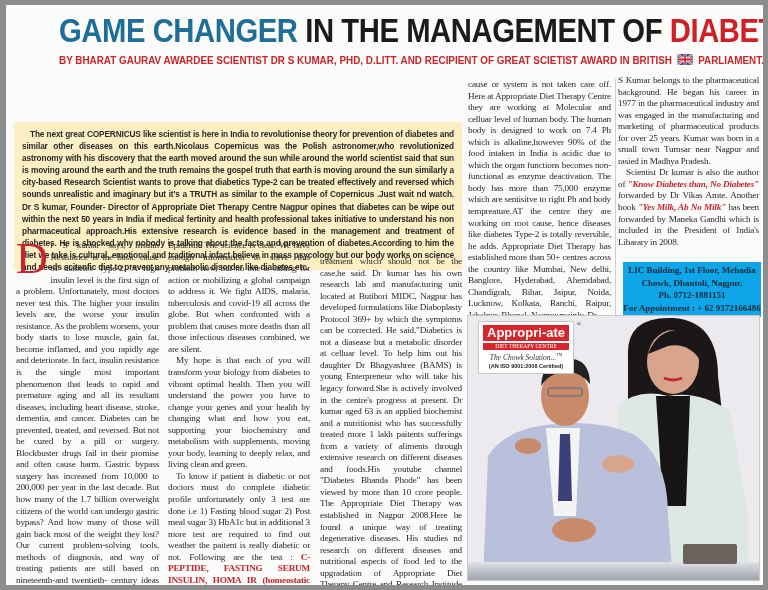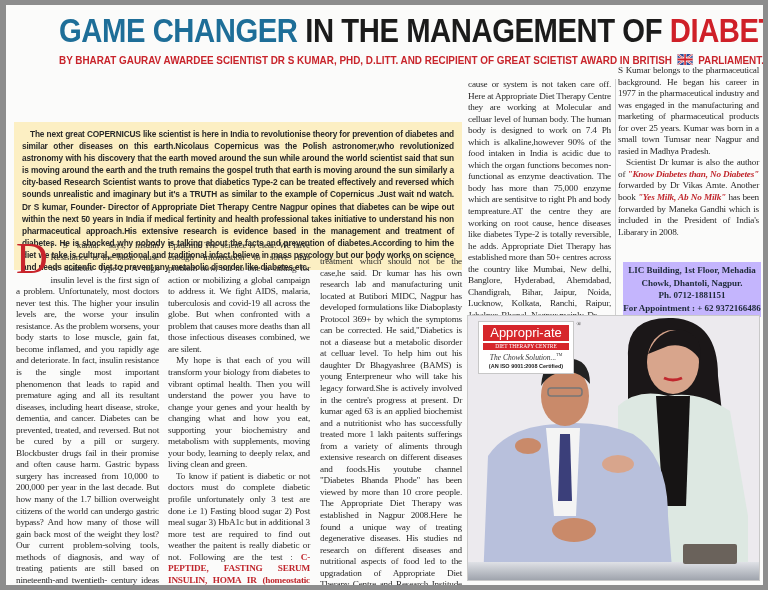--- a/index.html
+++ b/index.html
@@ -41,44 +41,44 @@
   .col {
     position: absolute; font-size: 9.2px; line-height: 11.55px; color: #2b2b2b;
     text-align: justify; letter-spacing: -0.2px;
   }
   .col p { text-indent: 8px; }
   .col p.noindent { text-indent: 0; }
   .c1 { left: 10px; top: 235px; width: 143px; }
   .c2 { left: 162px; top: 235px; width: 142px; }
   .c3 { left: 314px; top: 235px; width: 142px; margin-top: 16px; }
   .c4 { left: 462px; top: 74px; width: 143px; }
-  .c5 { left: 612px; top: 60px; width: 141px; }
+  .c5 { left: 612px; top: 70px; width: 141px; }
   .dropcap {
     float: left; font-size: 44px; line-height: 36px; color: #c8242b;
     margin: 1px 3px 0 0; font-weight: normal;
   }
   .red-bold { color: #c0272d; font-weight: bold; }
   .red-italic { color: #c0272d; font-weight: bold; font-style: italic; }
   .vdivider { position: absolute; width: 1px; background: #cfcfcf; }
   .address {
     position: absolute; left: 617px; top: 257px; width: 138px; height: 55px;
-    background: #c4b5fd; text-align: center; font-weight: bold;
+    background: #0ea5e9; text-align: center; font-weight: bold;
     font-size: 9px; line-height: 12.5px; color: #1e2a38; padding-top: 2px;
   }
   .photo {
     position: absolute; left: 461px; top: 310px; width: 293px; height: 266px;
     background: #eceaee; border: 1px solid #c9c9c9; overflow: hidden;
   }
   .logo {
     position: absolute; left: 10px; top: 5px; width: 96px; height: 53px;
     background: #fff; border: 1px solid #c7c7c7; padding: 3px 4px;
   }
   .logo-main {
     background: #d6262b; color: #fff; font-family: "Liberation Sans", sans-serif;
-    font-weight: normal; font-size: 13px; text-align: center; line-height: 16px;
+    font-weight: bold; font-size: 13px; text-align: center; line-height: 16px;
   }
   .logo-sub {
     background: #d6262b; color: #fff; font-size: 5.5px; text-align: center;
     margin-top: 1px; line-height: 7px; border-top: 1px solid #fff;
   }
   .logo-tag { font-style: italic; font-size: 7.5px; text-align: center; line-height: 10px; color: #333; }
   .logo-iso { font-family: "Liberation Sans", sans-serif; font-weight: bold; font-size: 5.5px; text-align: center; color: #222; }
   .logo-reg { position: absolute; right: -8px; top: -1px; font-size: 6px; }
   .desk { position: absolute; left: 0; bottom: 0; width: 293px; height: 18px; background: linear-gradient(#dfe1e6, #9fa4ad); }
   .box-obj { position: absolute; right: 22px; bottom: 16px; width: 54px; height: 20px; background: #6a625b; border-radius: 2px; }

